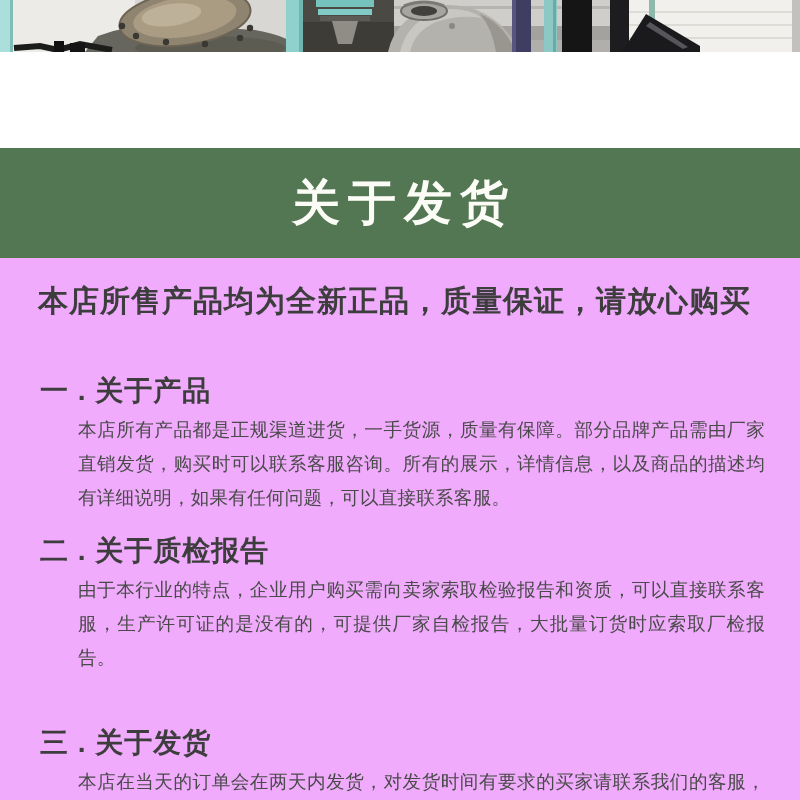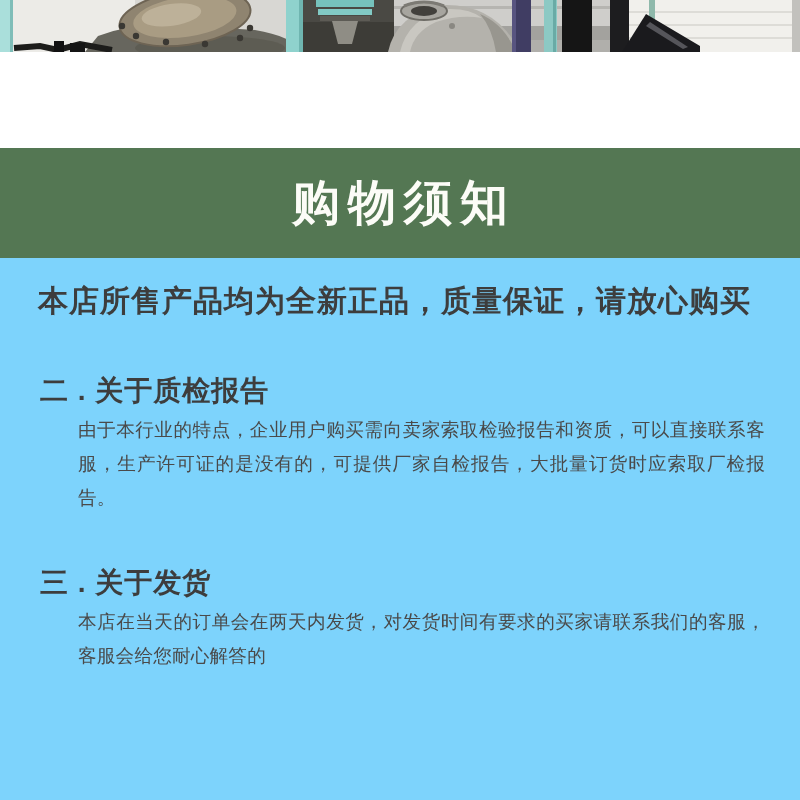--- a/index.html
+++ b/index.html
@@ -39,21 +39,21 @@
     font-size: 48px;
     font-weight: bold;
     letter-spacing: 8px;
     text-indent: 8px;
     line-height: 1;
   }
   .content {
     position: absolute;
     top: 258px; left: 0;
     width: 800px; height: 542px;
-    background: #7dd3fc;
+    background: #f0abfc;
     padding: 26px 35px 0 38px;
     color: #4a4a4a;
   }
   .headline {
     font-size: 30px;
     line-height: 34px;
     font-weight: bold;
     color: #3d3d3d;
     letter-spacing: 1px;
     white-space: nowrap;
@@ -172,26 +172,30 @@
       <g>
         <rect x="0" y="0" width="13" height="52" fill="#aadfdb"></rect>
         <rect x="10" y="0" width="3" height="52" fill="#7fbdb8"></rect>
       </g>
     </svg>
   </div>
 
   <div class="white-gap"></div>
 
   <div class="banner">
-    <span class="banner-title">购物须知</span>
+    <span class="banner-title">关于发货</span>
   </div>
 
   <div class="content">
     <h2 class="headline">本店所售产品均为全新正品，质量保证，请放心购买</h2>
 
+    <section class="notice-section">
+      <h3 class="sec-heading">一 . 关于产品</h3>
+      <p class="sec-body">本店所有产品都是正规渠道进货，一手货源，质量有保障。部分品牌产品需由厂家直销发货，购买时可以联系客服咨询。所有的展示，详情信息，以及商品的描述均有详细说明，如果有任何问题，可以直接联系客服。</p>
+    </section>
 
     <section class="notice-section">
       <h3 class="sec-heading">二 . 关于质检报告</h3>
       <p class="sec-body">由于本行业的特点，企业用户购买需向卖家索取检验报告和资质，可以直接联系客服，生产许可证的是没有的，可提供厂家自检报告，大批量订货时应索取厂检报告。</p>
     </section>
 
     <section class="notice-section">
       <h3 class="sec-heading">三 . 关于发货</h3>
       <p class="sec-body">本店在当天的订单会在两天内发货，对发货时间有要求的买家请联系我们的客服，客服会给您耐心解答的</p>
     </section>

